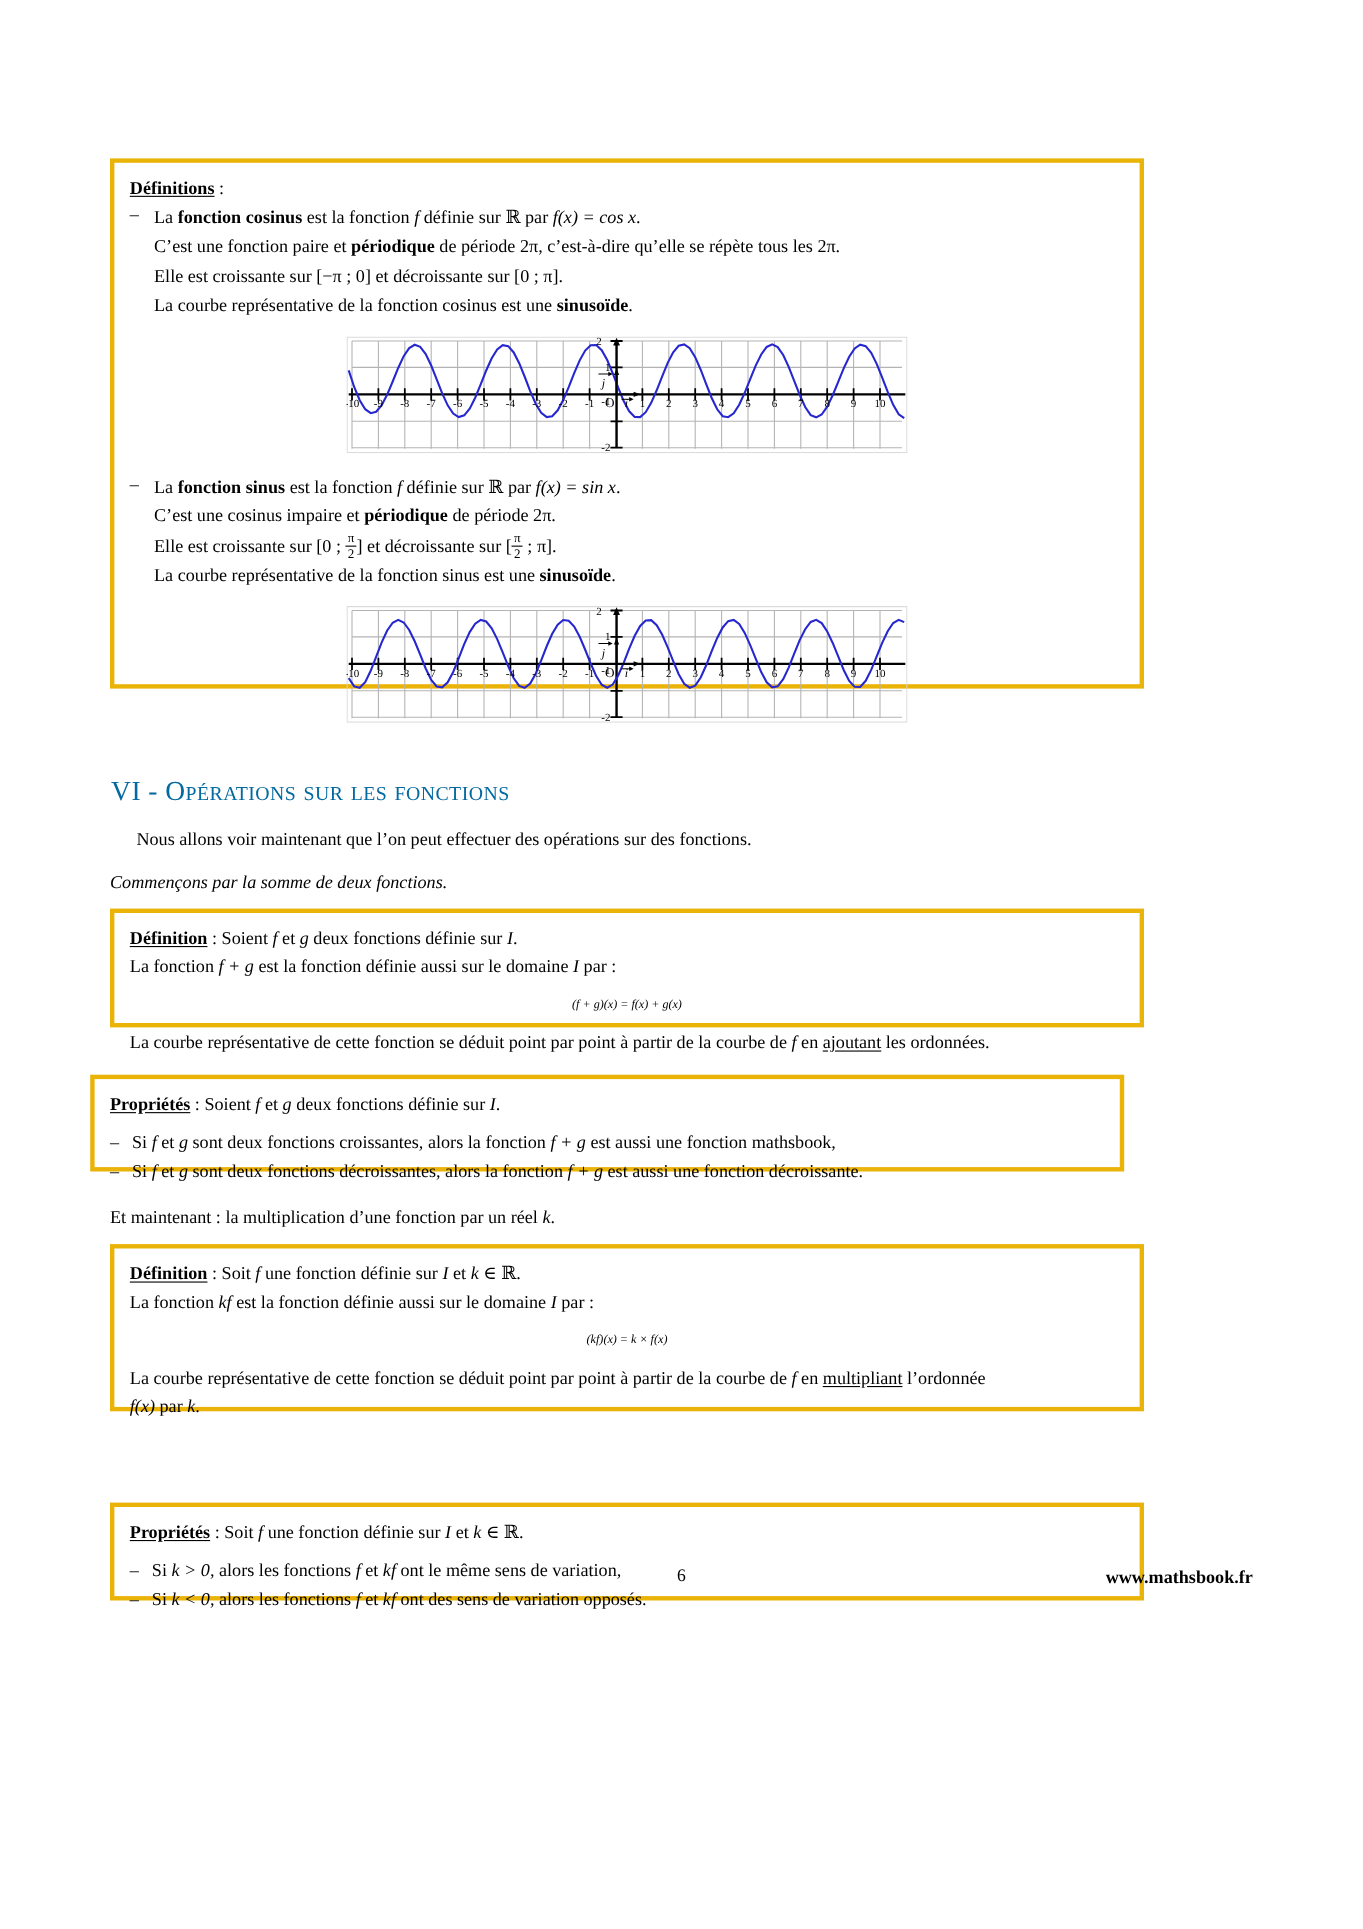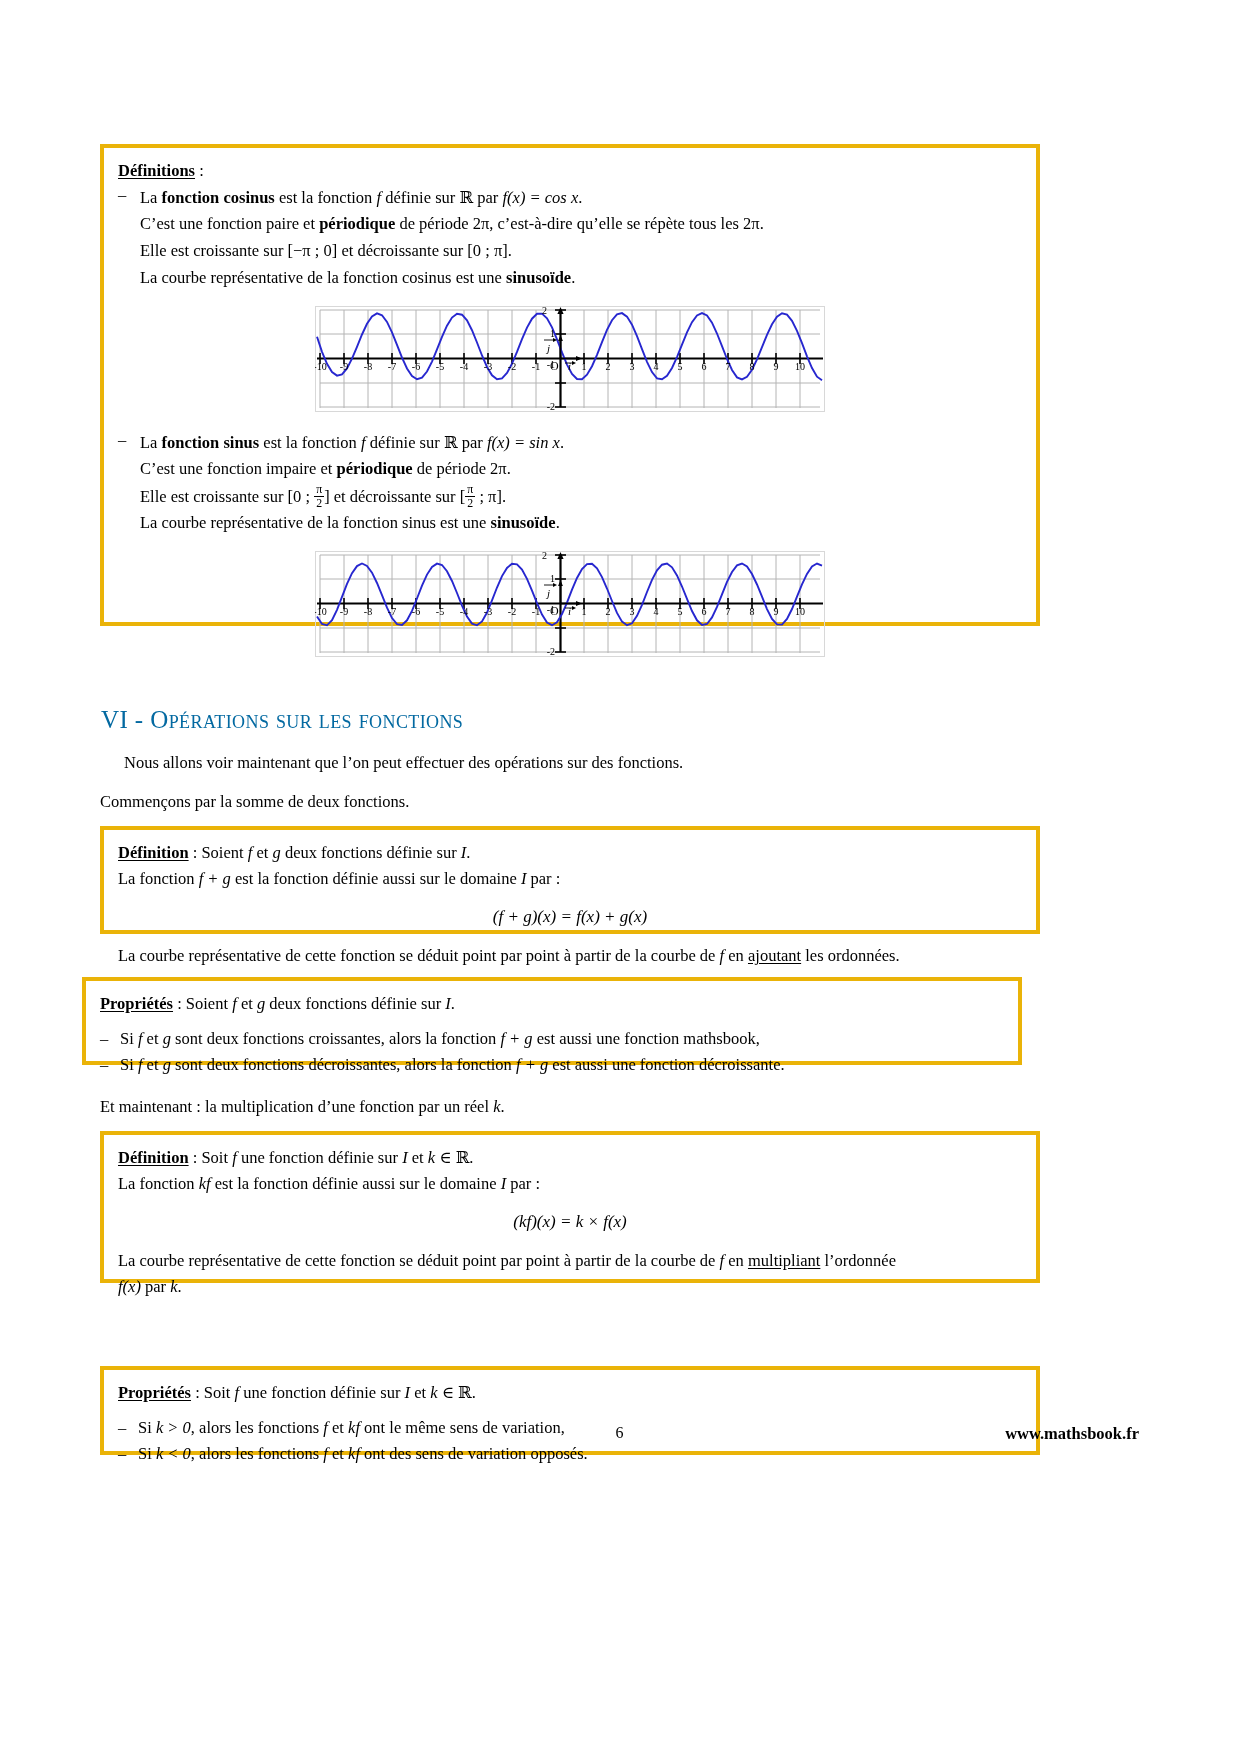--- a/index.html
+++ b/index.html
@@ -63,33 +63,33 @@
     font-variant: small-caps;
   }
 
   
   .para {
     position: absolute;
     white-space: nowrap;
     line-height: 1.5;
   }
   #para-intro { left: 124px; top: 751px; }
-  #para-commencons { left: 100px; top: 790px; }
+  #para-commencons { left: 100px; top: 790px; font-style: italic; }
   #para-etmaintenant { left: 100px; top: 1095px; }
 
   
   #def-sum-box      { left: 100px; top: 826px;  width: 940px; height: 108px; }
   #prop-sum-box     { left: 82px; top: 977px;  width: 940px; height: 88px;  }
   #def-mult-box     { left: 100px; top: 1131px; width: 940px; height: 152px; }
   #prop-mult-box    { left: 100px; top: 1366px; width: 940px; height: 89px;  }
 
   .centered-formula {
     text-align: center;
     margin: 16px 0 16px 0;
-    font-size: 17px;
+    font-size: 11px;
   }
   .box-line { line-height: 1.55; white-space: nowrap; }
   .bullet-line { display: flex; line-height: 1.6; }
   .bullet-line .dash { width: 20px; flex: 0 0 20px; }
   .spacer-sm { height: 9px; }
 
   
   #page-number {
     position: absolute;
     left: 0; top: 1424px;
@@ -261,21 +261,21 @@
         </div>
       </div>
 
       <div class="dash-item" style="margin-top:18px;">
         <div class="dash">–</div>
         <div class="dash-body">
           <div class="line">
             <span>La </span><span class="bold">fonction sinus</span><span> est la fonction </span><span class="it">f</span><span> définie sur </span><span class="bb">ℝ</span><span> par </span><span class="it">f(x) = sin x</span><span>.</span>
           </div>
           <div class="line">
-            <span>C’est une fonction impaire et </span><span class="bold">périodique</span><span> de période 2π.</span>
+            <span>C’est une cosinus impaire et </span><span class="bold">périodique</span><span> de période 2π.</span>
           </div>
           <div class="line">
             <span>Elle est croissante sur [0 ; </span><span class="frac"><span class="num">π</span><span class="den">2</span></span><span>] et décroissante sur [</span><span class="frac"><span class="num">π</span><span class="den">2</span></span><span> ; π].</span>
           </div>
           <div class="line">
             <span>La courbe représentative de la fonction sinus est une </span><span class="bold">sinusoïde</span><span>.</span>
           </div>
         </div>
       </div>
 

